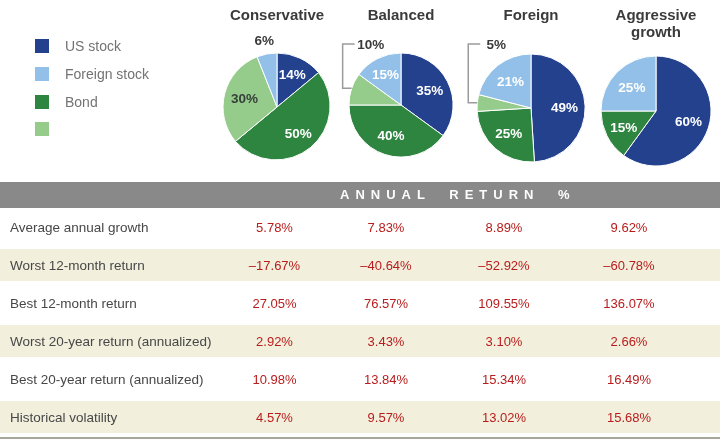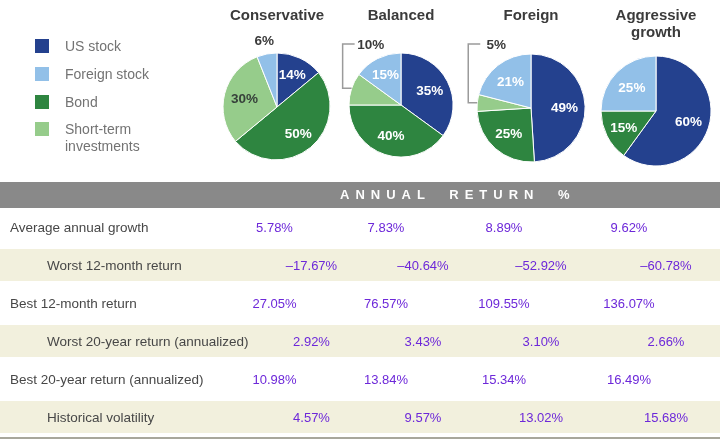--- a/index.html
+++ b/index.html
@@ -33,24 +33,24 @@
     color:#fdfdfd;font-size:13px;font-weight:bold;
     letter-spacing:6px;word-spacing:9px;white-space:nowrap;
   }
   .row{
     display:grid;
     grid-template-columns:218px 113px 110px 126px 124px;
     align-items:center;height:38px;box-sizing:border-box;background:#fff;
   }
   .row.alt{
     background:#f2f0dd;
-    border-top:3px solid #fff;border-bottom:3px solid #fff;padding-left:37px;
+    border-top:3px solid #fff;border-bottom:3px solid #fff;
   }
   .lab{font-size:13.5px;color:#474747;padding-left:10px;white-space:nowrap;}
-  .val{font-size:13px;color:#6d28d9;text-align:center;}
+  .val{font-size:13px;color:#b91c1c;text-align:center;}
   .bottom-line{
     position:absolute;left:0;top:437px;width:720px;height:2px;background:#a8a79c;
   }
 </style>
 </head>
 <body>
 
 <div id="stage">
 
   <div class="legend">
@@ -61,21 +61,20 @@
     <div class="legend-item">
       <span class="sw" style="background: rgb(146, 192, 232);"></span>
       <span class="legend-label">Foreign stock</span>
     </div>
     <div class="legend-item">
       <span class="sw" style="background: rgb(46, 133, 64);"></span>
       <span class="legend-label">Bond</span>
     </div>
     <div class="legend-item">
       <span class="sw" style="background: rgb(150, 204, 139);"></span>
-      <span class="legend-label">Short-term investments</span>
     </div>
   </div>
 
   <div class="pie-title pt0">Conservative</div>
   <div class="pie-title pt1">Balanced</div>
   <div class="pie-title pt2">Foreign</div>
   <div class="pie-title pt3">Aggressive growth</div>
 
   <svg id="pies" viewBox="0 0 720 182">
       <path d="M 277 107 L 277.0 53.0 A 54 54 0 0 1 318.6 72.6 Z" fill="#24418e" stroke="#ffffff" stroke-width="1"></path>

